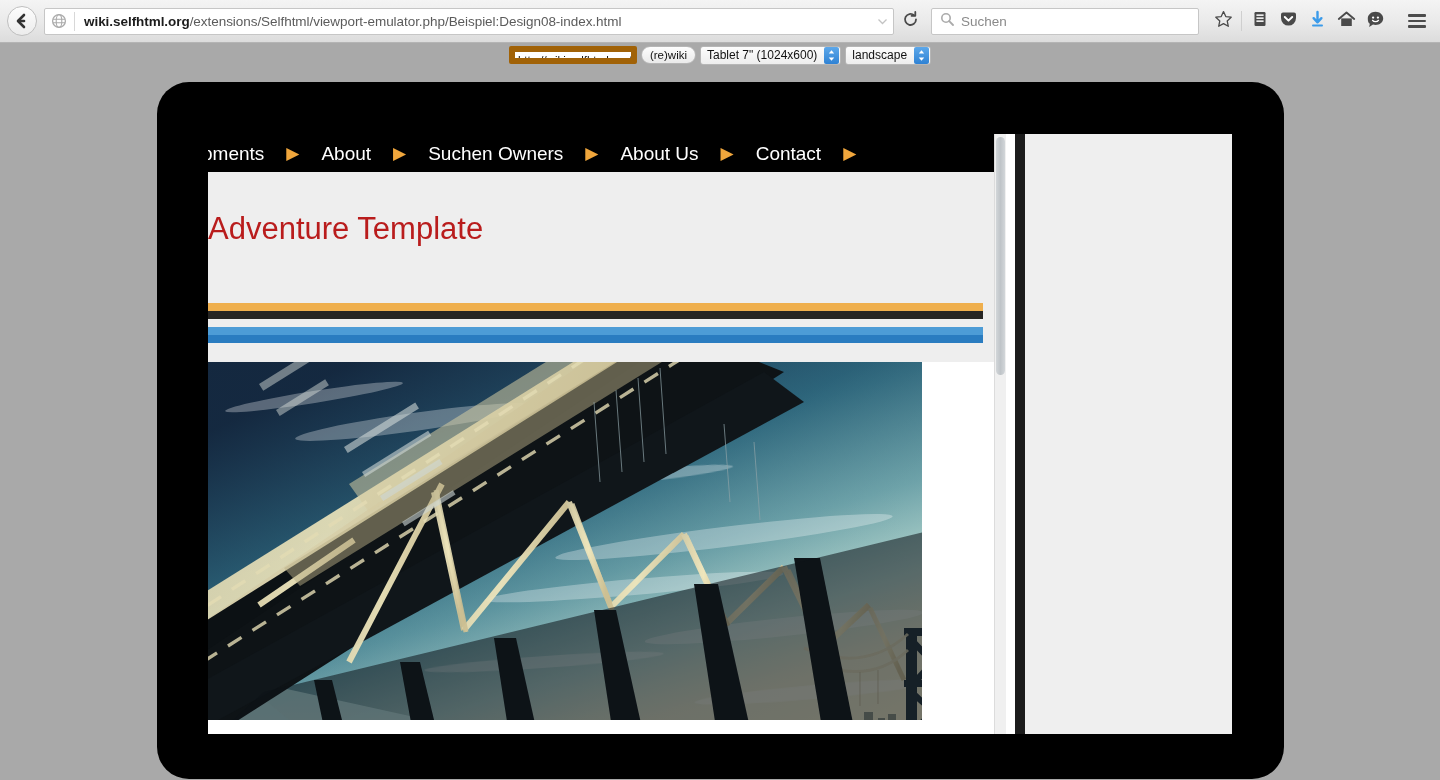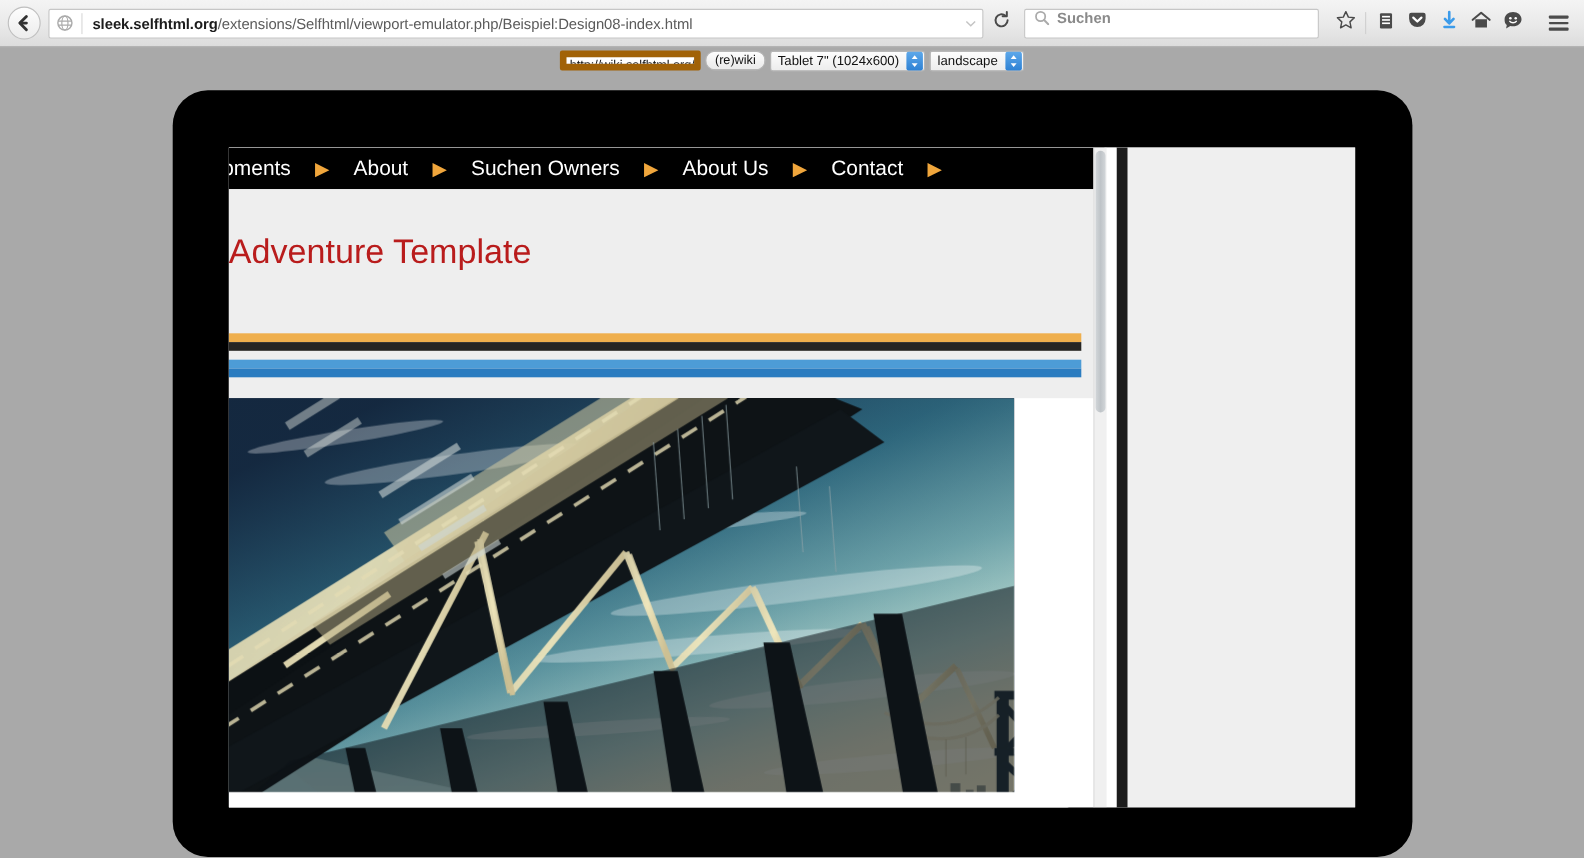--- a/index.html
+++ b/index.html
@@ -93,21 +93,21 @@
 
   .searchbar {
     flex: 0 0 auto;
     width: 268px;
     height: 27px;
     margin-left: 6px;
     background: #fff;
     border: 1px solid #c6c6c6;
     border-radius: 2px;
     box-sizing: border-box;
-    display:flex; align-items:flex-start;font-weight:bold;
+    display:flex; align-items:center;
   }
   .search-glass { margin: 0 7px 0 8px; flex:0 0 auto; opacity:.55; }
   .search-placeholder {
     font-size: 13.5px;
     color: #8a8a8a;
   }
 
   .chrome-icons {
     display: flex;
     align-items: center;
@@ -345,21 +345,21 @@
 
   <div class="urlbar">
     <span class="identity-icon">
       <svg width="16" height="16" viewBox="0 0 16 16">
         <circle cx="8" cy="8" r="6.4" fill="none" stroke="#666" stroke-width="1.3"></circle>
         <ellipse cx="8" cy="8" rx="2.8" ry="6.4" fill="none" stroke="#666" stroke-width="1.1"></ellipse>
         <path d="M1.8 6.2 H14.2 M1.8 9.8 H14.2" stroke="#666" stroke-width="1.1"></path>
       </svg>
     </span>
     <span class="url-sep"></span>
-    <span class="url-text"><span class="host">sleek.selfhtml.org</span><span>/extensions/Selfhtml/viewport-emulator.php/Beispiel:Design08-index.html</span></span>
+    <span class="url-text"><span class="host">wiki.selfhtml.org</span><span>/extensions/Selfhtml/viewport-emulator.php/Beispiel:Design08-index.html</span></span>
     <span class="url-dropmarker">
       <svg width="11" height="11" viewBox="0 0 11 11">
         <path d="M1.5 3.5 L5.5 7.5 L9.5 3.5" fill="none" stroke="#555" stroke-width="1.3"></path>
       </svg>
     </span>
   </div>
 
   <div class="reload-btn">
     <span>
       <svg width="17" height="17" viewBox="0 0 17 17">

